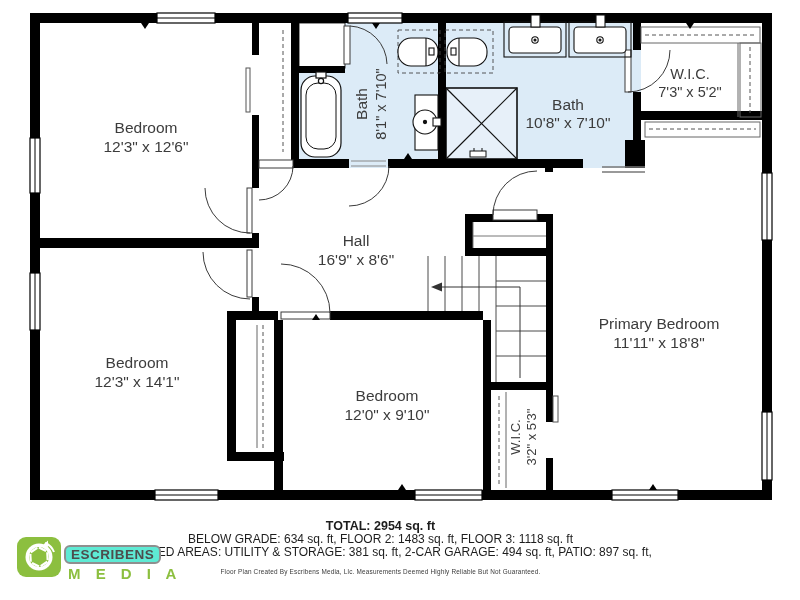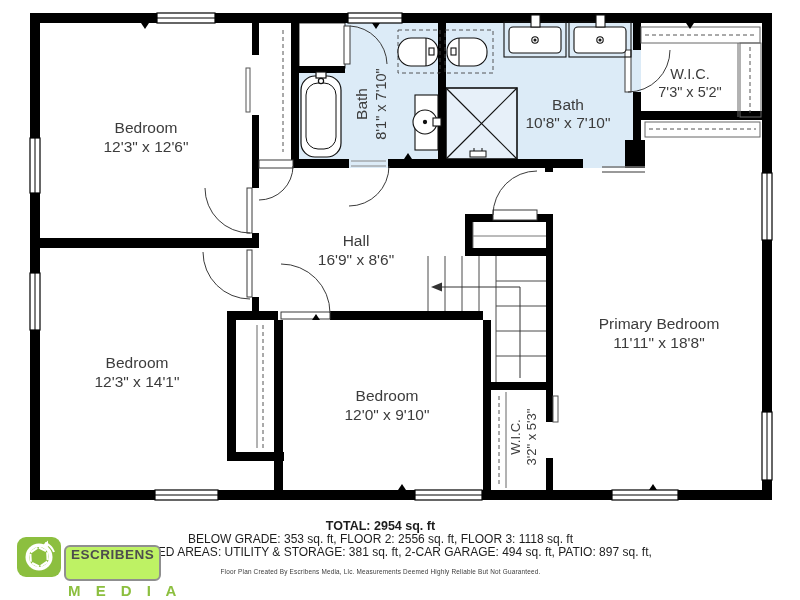--- a/index.html
+++ b/index.html
@@ -9,22 +9,22 @@
   .room-name,.room-dims{fill:#3c3c3c;font-family:"Liberation Sans",sans-serif;}
   .room-name{font-size:15.5px;}
   .room-dims{font-size:15.5px;}
   .small-label{font-size:13px;}
   #footer-block{position:absolute;left:0;top:520px;width:761px;text-align:center;
       color:#1d1d1d;font-size:12px;line-height:13px;}
   #footer-total{font-weight:bold;font-size:12.5px;}
   #footer-disclaimer{font-size:6.4px;color:#3a3a3a;margin-top:6px;letter-spacing:.2px;}
   #logo{position:absolute;left:16px;top:536px;display:flex;align-items:flex-start;}
   #logo-text{margin-left:2px;margin-top:9px;}
-  #logo-box{display:inline-block;border:2px solid #8f8f8f;border-radius:6px;background:#bef264;
-      padding:0px 5px 17px 5px;color:#4d4d4d;font-weight:bold;font-size:13.5px;letter-spacing:.5px;}
+  #logo-box{display:inline-block;border:2px solid #8f8f8f;border-radius:6px;background:#5eead4;
+      padding:0px 5px 0 5px;color:#4d4d4d;font-weight:bold;font-size:13.5px;letter-spacing:.5px;}
   #logo-sub{color:#8cbf3f;font-size:15px;font-weight:bold;letter-spacing:5.5px;margin:1px 0 0 4px;}
   #listing-number{position:absolute;left:4px;top:596px;font-size:25px;color:#101010;}
 </style>
 </head>
 <body>
 
 <svg id="plan-svg" width="800" height="520" viewBox="0 0 800 520">
 
   <rect x="291" y="13" width="350" height="155" fill="#dcebf7"></rect>
 
@@ -275,21 +275,21 @@
     <text class="room-dims" x="690" y="97" style="font-size:14.5px">7'3" x 5'2"</text>
   </g>
   <g text-anchor="middle">
     <text class="room-name small-label" x="517" y="437" transform="rotate(-90 517 437)" style="dominant-baseline:middle">W.I.C.</text>
     <text class="room-dims small-label" x="533" y="437" transform="rotate(-90 533 437)" style="dominant-baseline:middle">3'2" x 5'3"</text>
   </g>
 </svg>
 
 <div id="footer-block">
   <div id="footer-total">TOTAL: 2954 sq. ft</div>
-  <div>BELOW GRADE: 353 sq. ft, FLOOR 2: 2556 sq. ft, FLOOR 3: 1118 sq. ft</div>
+  <div>BELOW GRADE: 634 sq. ft, FLOOR 2: 1483 sq. ft, FLOOR 3: 1118 sq. ft</div>
   <div>EXCLUDED AREAS: UTILITY &amp; STORAGE: 381 sq. ft, 2-CAR GARAGE: 494 sq. ft, PATIO: 897 sq. ft,</div>
   <div id="footer-disclaimer">Floor Plan Created By Escribens Media, Llc. Measurements Deemed Highly Reliable But Not Guaranteed.</div>
 </div>
 
 <div id="logo">
   <svg width="46" height="42" viewBox="0 0 46 42">
     <rect x="1" y="1" width="44" height="40" rx="9" fill="#8cbf3f"></rect>
     <circle cx="23" cy="21" r="13.5" fill="#ffffff"></circle>
     <circle cx="23" cy="21" r="10" fill="#8cbf3f"></circle>
     <g stroke="#ffffff" stroke-width="2.2">

